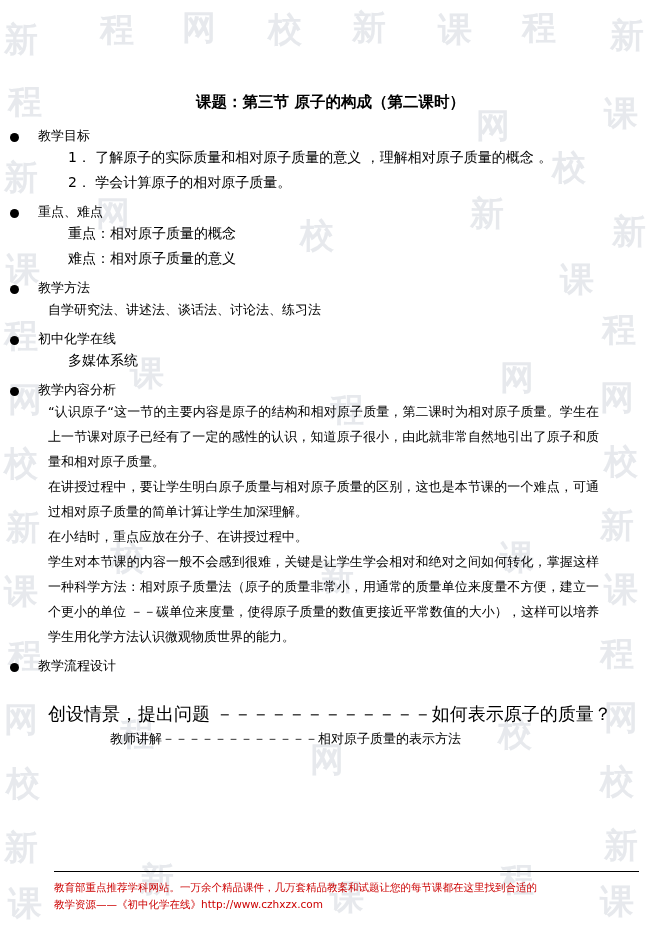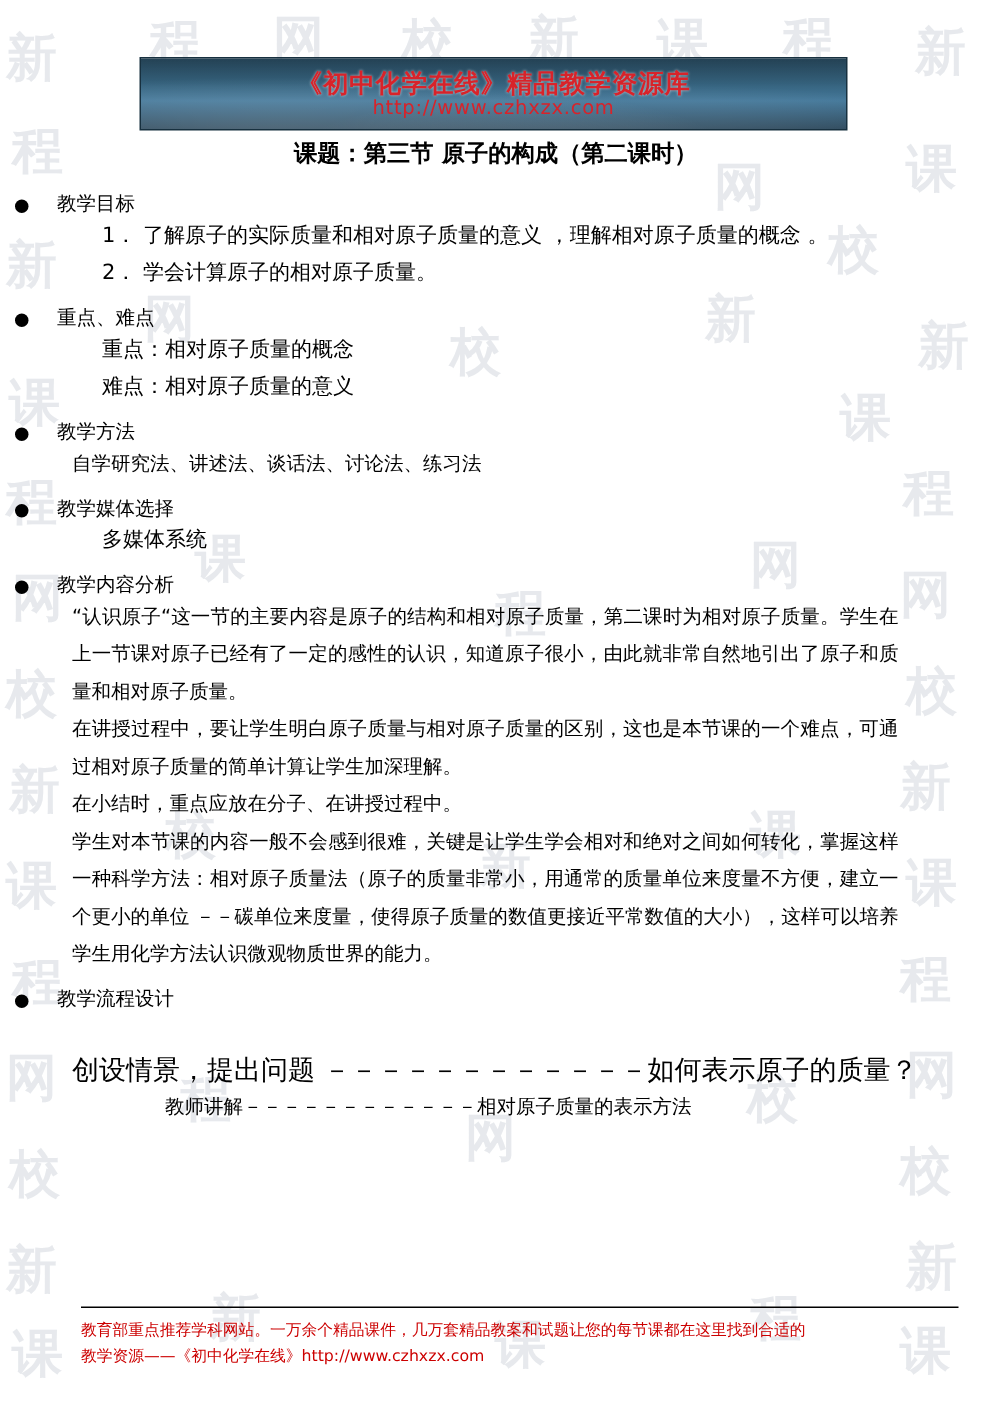--- a/index.html
+++ b/index.html
@@ -225,24 +225,20 @@
   <div class="wm" style="left:120px; top:716px;">程</div>
   <div class="wm" style="left:310px; top:742px;">网</div>
   <div class="wm" style="left:498px; top:716px;">校</div>
   <div class="wm" style="left:140px; top:862px;">新</div>
   <div class="wm" style="left:330px; top:880px;">课</div>
   <div class="wm" style="left:500px; top:862px;">程</div>
 </div>
 
 <div class="page">
 
-  <div class="banner">
-    <div class="banner-title">《初中化学在线》精品教学资源库</div>
-    <div class="banner-url">http://www.czhxzx.com</div>
-  </div>
 
   <div class="doc">
 
     <div class="doc-title">课题：第三节 原子的构成（第二课时）</div>
 
     <div class="bullet-row">
       <span class="bullet-dot"></span>
       <span class="bullet-label">教学目标</span>
     </div>
     <div class="sub">1． 了解原子的实际质量和相对原子质量的意义 ，理解相对原子质量的概念 。</div>
@@ -256,21 +252,21 @@
     <div class="sub">难点：相对原子质量的意义</div>
 
     <div class="bullet-row">
       <span class="bullet-dot"></span>
       <span class="bullet-label">教学方法</span>
     </div>
     <div class="para">自学研究法、讲述法、谈话法、讨论法、练习法</div>
 
     <div class="bullet-row">
       <span class="bullet-dot"></span>
-      <span class="bullet-label">教学媒体选择</span>
+      <span class="bullet-label">初中化学在线</span>
     </div>
     <div class="sub">多媒体系统</div>
 
     <div class="bullet-row">
       <span class="bullet-dot"></span>
       <span class="bullet-label">教学内容分析</span>
     </div>
     <div class="para">“认识原子“这一节的主要内容是原子的结构和相对原子质量，第二课时为相对原子质量。学生在上一节课对原子已经有了一定的感性的认识，知道原子很小，由此就非常自然地引出了原子和质量和相对原子质量。</div>
     <div class="para">在讲授过程中，要让学生明白原子质量与相对原子质量的区别，这也是本节课的一个难点，可通过相对原子质量的简单计算让学生加深理解。</div>
     <div class="para">在小结时，重点应放在分子、在讲授过程中。</div>

